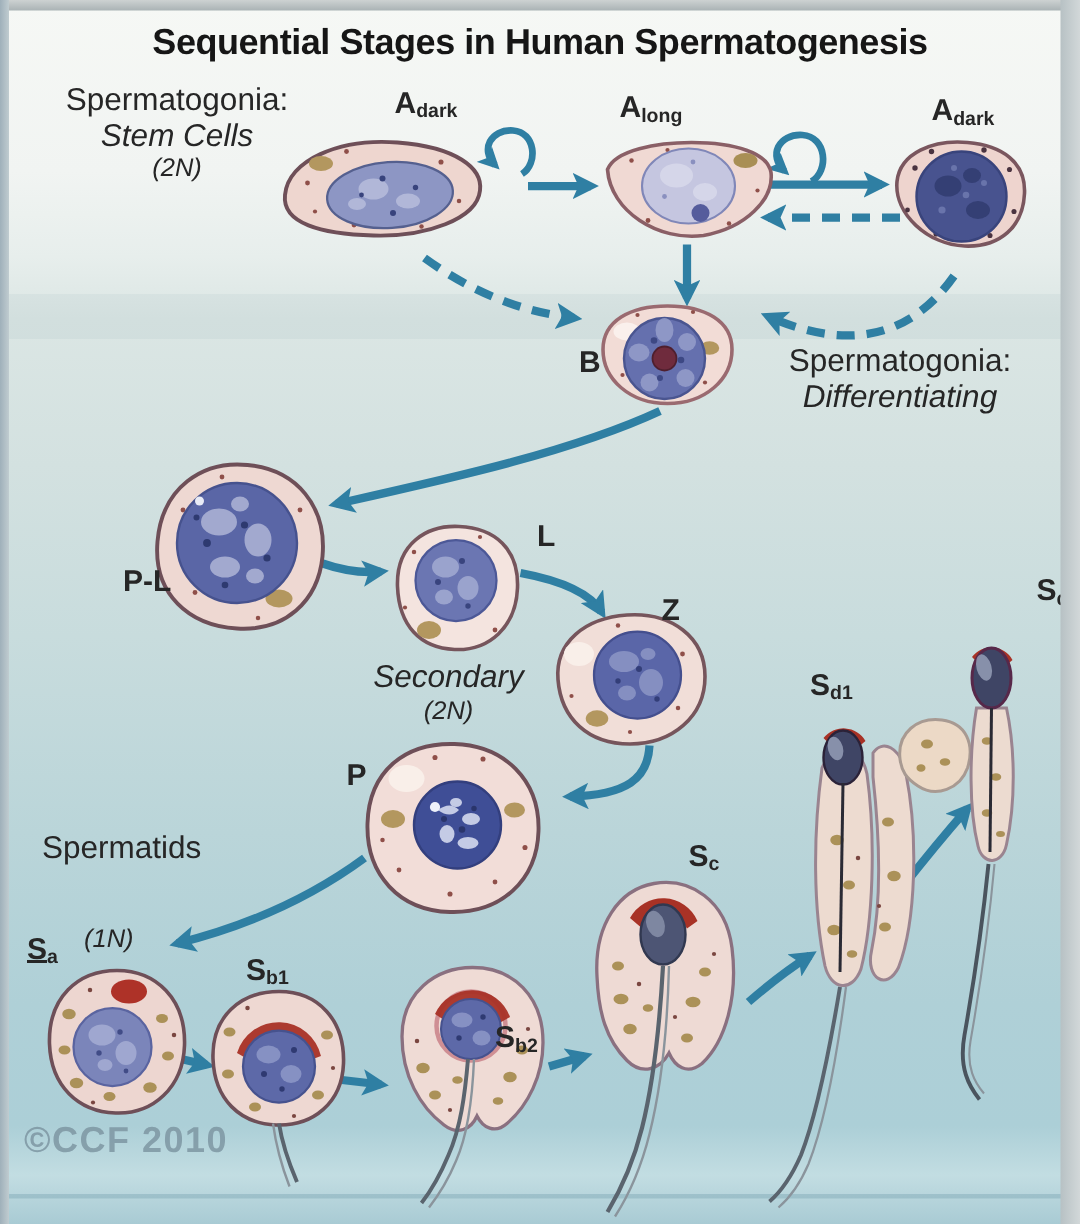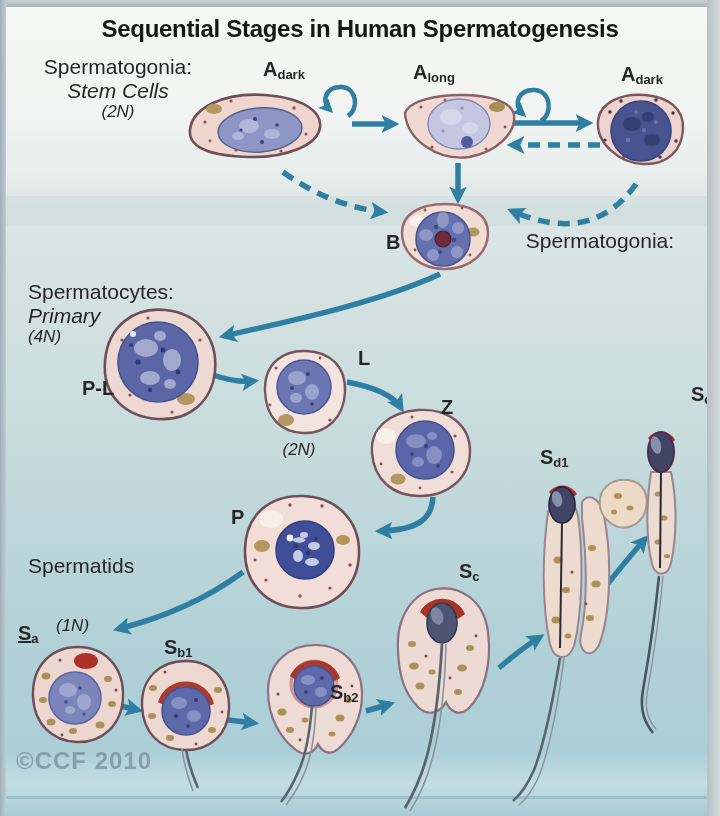--- a/index.html
+++ b/index.html
@@ -434,29 +434,26 @@
   <div class="lbl title">Sequential Stages in Human Spermatogenesis</div>
 
   <div class="lbl grp center" style="left:18px;top:55px;width:200px;">
     <div class="b fs21">Spermatogonia:</div>
     <div class="b i fs21">Stem Cells</div>
     <div class="b i fs18">(2N)</div>
   </div>
 
   <div class="lbl grp center" style="left:495px;top:229px;width:210px;">
     <div class="b fs21">Spermatogonia:</div>
+    <div class="b i fs21">Differentiating</div>
   </div>
 
-  <div class="lbl grp" style="left:28px;top:280px;">
-    <div class="b fs21">Spermatocytes:</div>
-    <div class="b i fs21">Primary</div>
-    <div class="b i fs18">(4N)</div>
-  </div>
 
   <div class="lbl grp center" style="left:234px;top:440px;width:130px;">
+    <div class="b i fs21">Secondary</div>
     <div class="b i fs18">(2N)</div>
   </div>
 
   <div class="lbl grp" style="left:28px;top:554px;">
     <div class="b fs21">Spermatids</div>
     <div class="b i fs18" style="padding-left:28px;margin-top:38px;">(1N)</div>
   </div>
 
   <div class="lbl stage" style="left:263px;top:58px;"><span>A</span><span class="sub">dark</span></div>
   <div class="lbl stage" style="left:413px;top:61px;"><span>A</span><span class="sub">long</span></div>

